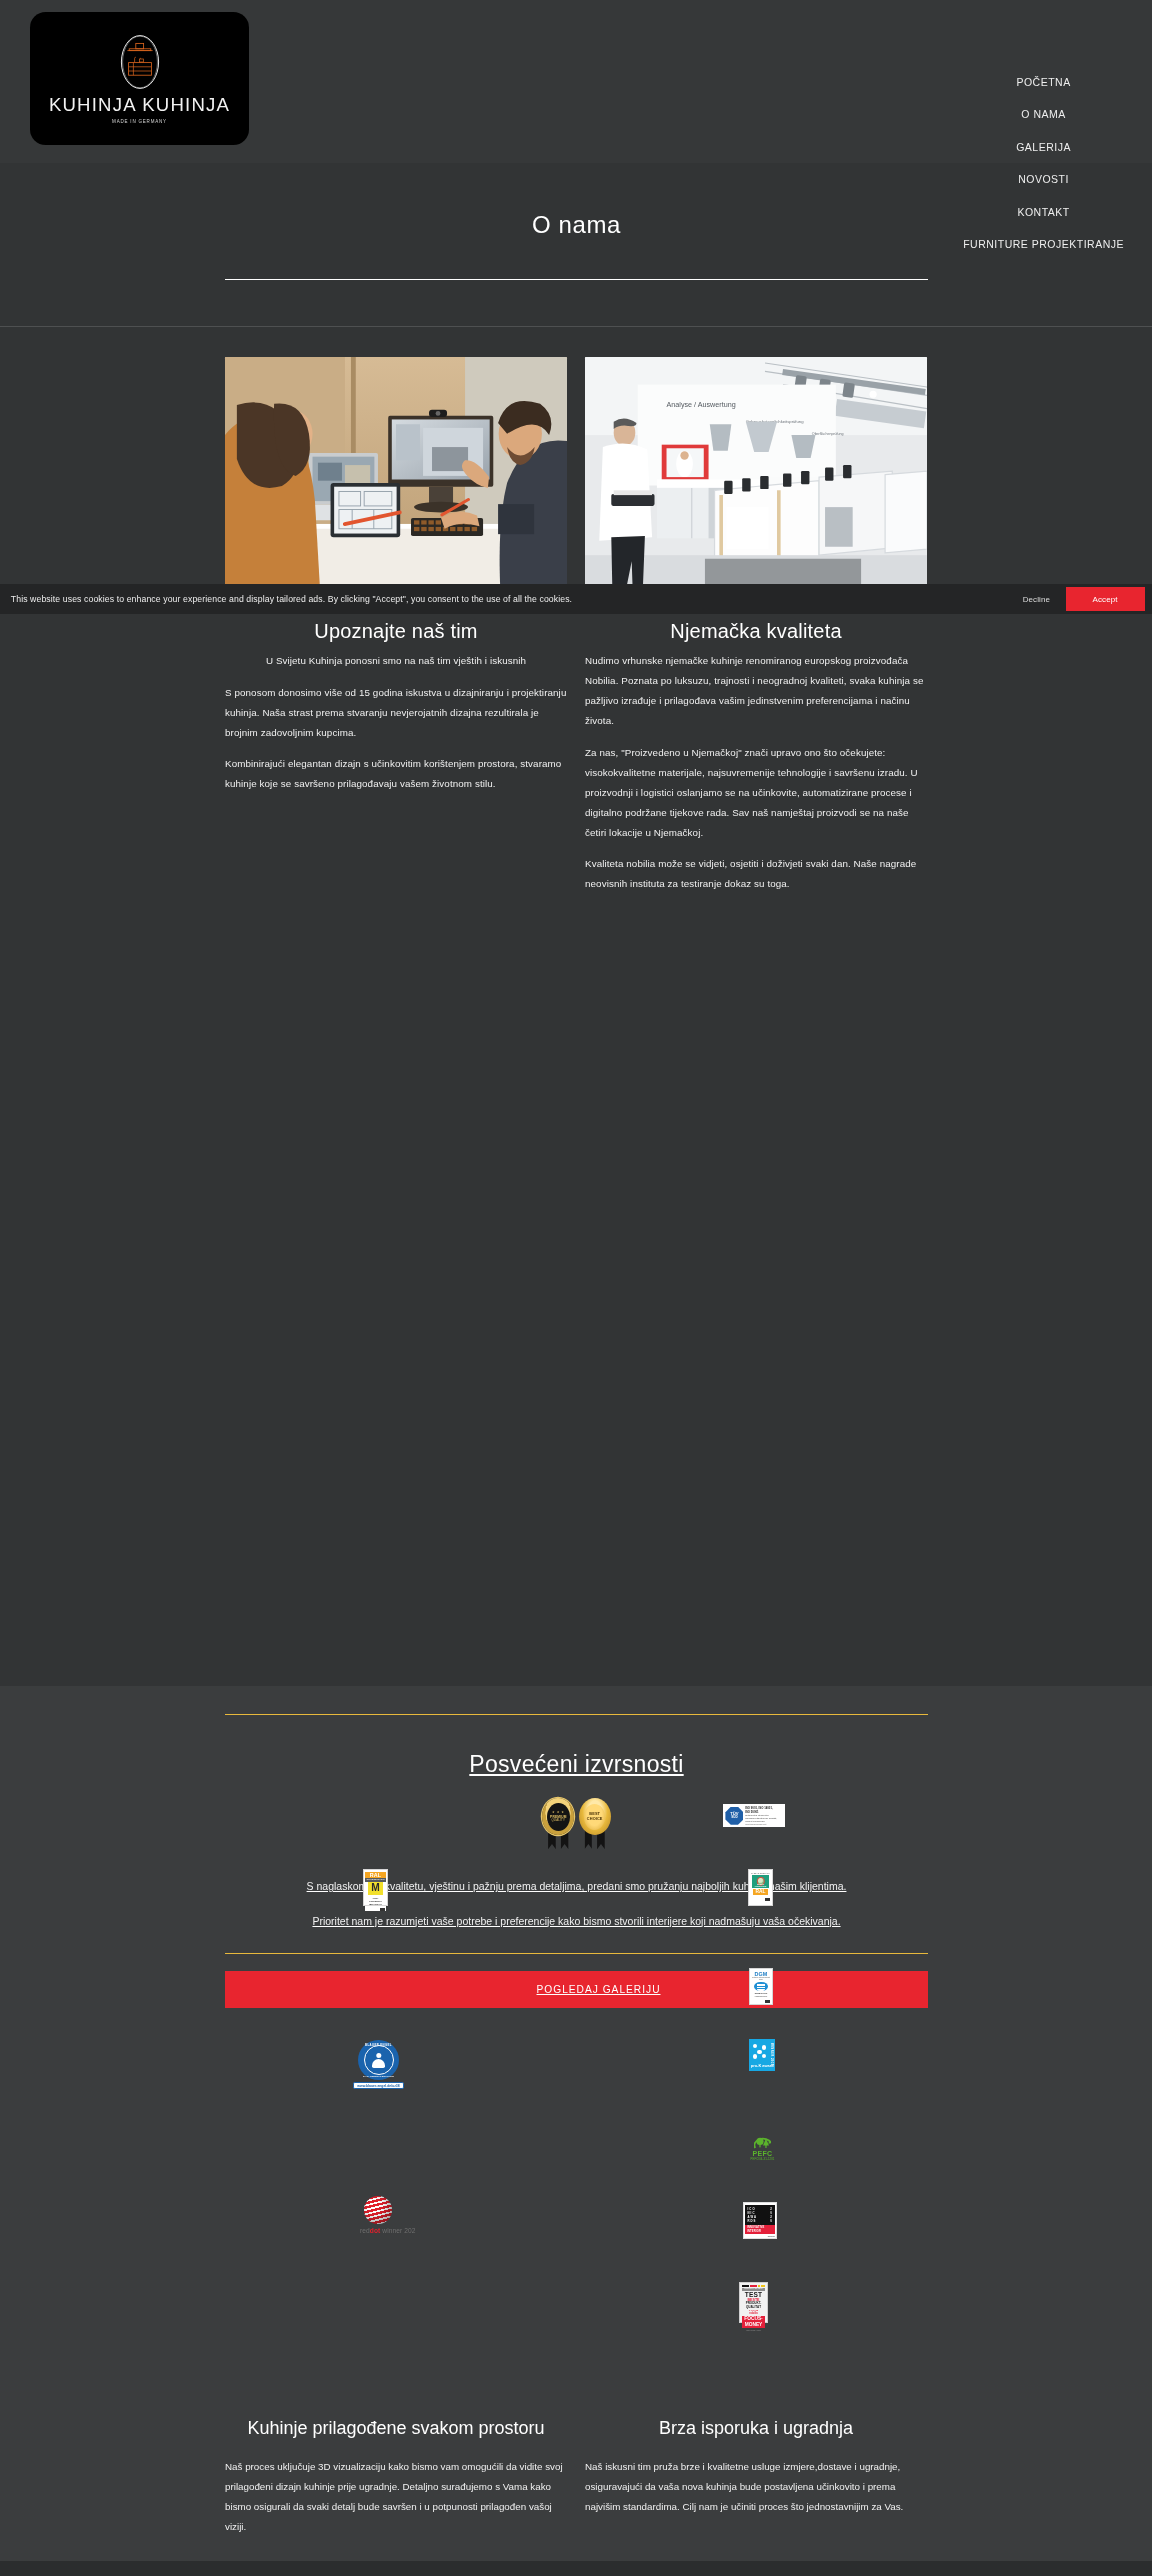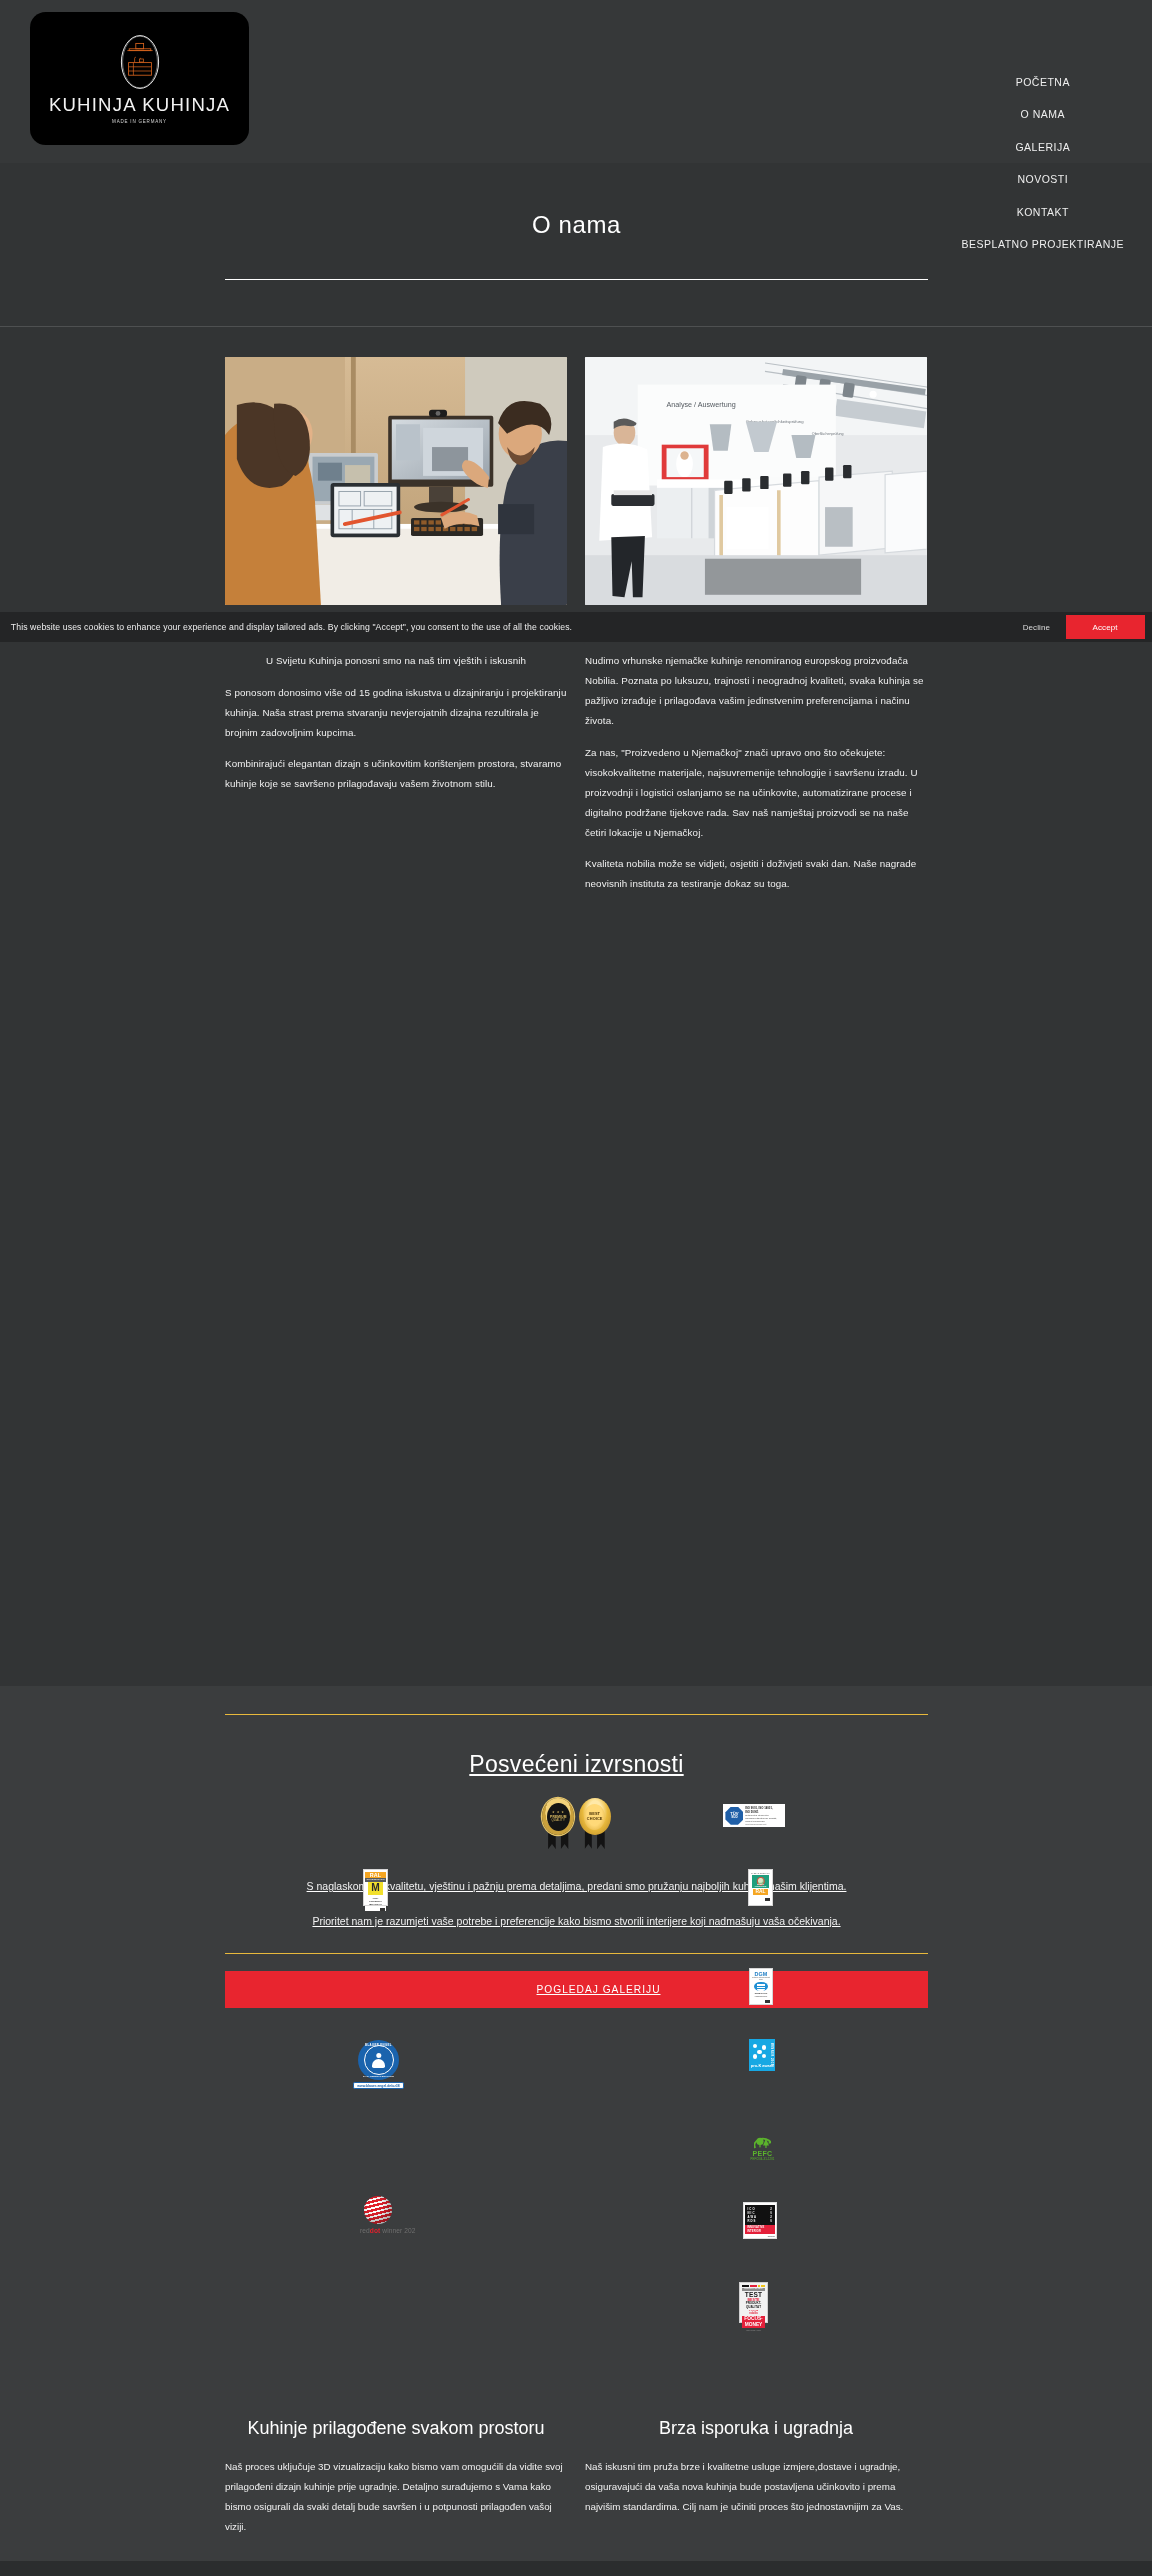--- a/index.html
+++ b/index.html
@@ -303,21 +303,21 @@
   .lower-col { width:342px; }
   .lower-col h3 {
     text-align:center; font-size:18px; font-weight:400; line-height:25px;
     margin-bottom: 15.6px;
   }
   .lower-col p { font-size:9.8px; line-height:20px; color:#f0f0f0; }
 
   
   .cookie-bar {
     position:absolute;
-    left:0; top:612px;
+    left:0; top:584px;
     width:1153px; height:30px;
     background:#242526;
     display:flex; align-items:center;
     padding: 0 8.4px 0 10.8px;
     z-index: 60;
   }
   .cookie-text { font-size:8.7px; color:#eeeeee; letter-spacing:0.1px; flex:1; white-space:nowrap; }
   .cookie-decline {
     background:none; border:none; color:#dcdcdc; font-size:8px;
     font-family:"Liberation Sans", sans-serif; cursor:pointer;
@@ -359,21 +359,21 @@
       <div class="logo-word">KUHINJA KUHINJA</div>
       <div class="logo-sub">MADE IN GERMANY</div>
     </div>
 
     <nav class="main-nav">
       <a class="nav-link">POČETNA</a>
       <a class="nav-link">O NAMA</a>
       <a class="nav-link">GALERIJA</a>
       <a class="nav-link">NOVOSTI</a>
       <a class="nav-link">KONTAKT</a>
-      <a class="nav-link">BESPLATNO PROJEKTIRANJE</a>
+      <a class="nav-link">FURNITURE PROJEKTIRANJE</a>
     </nav>
   </header>
 
   <section class="hero">
     <h1 class="hero-title">O nama</h1>
     <div class="hero-rule"></div>
   </section>
   <div class="sec-divider"></div>
 
   <section class="intro">

